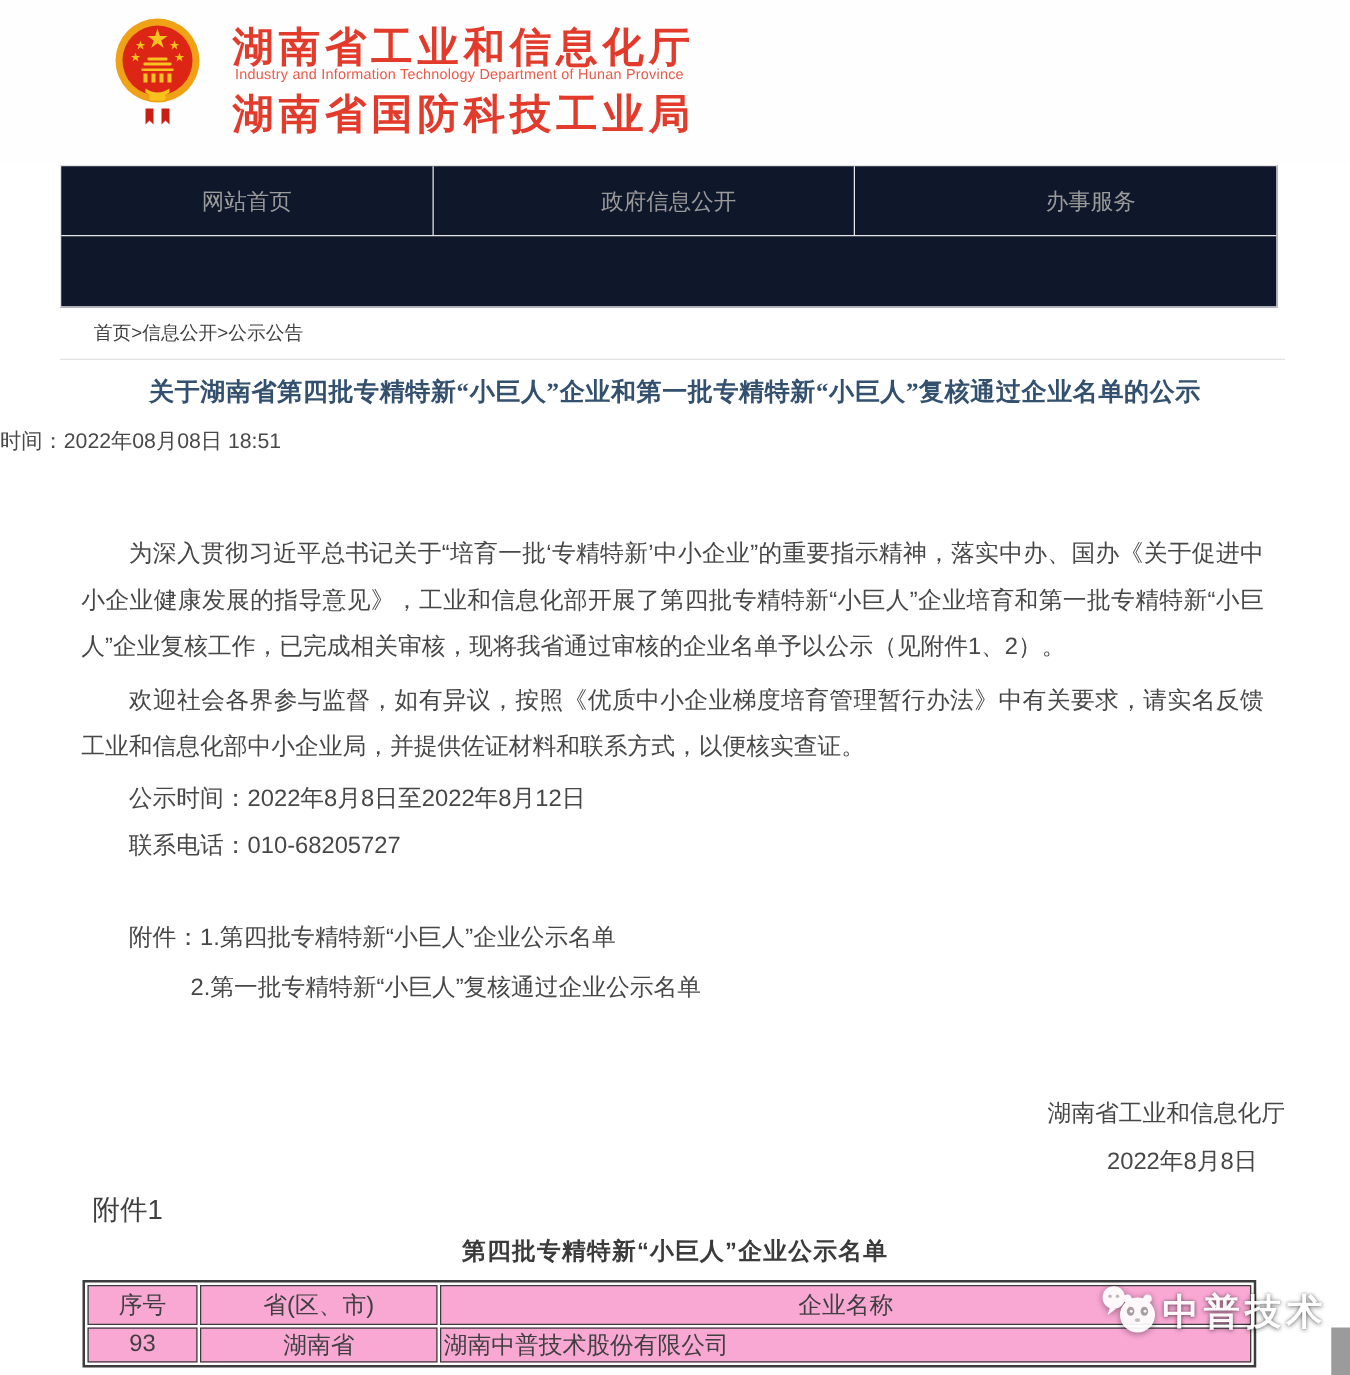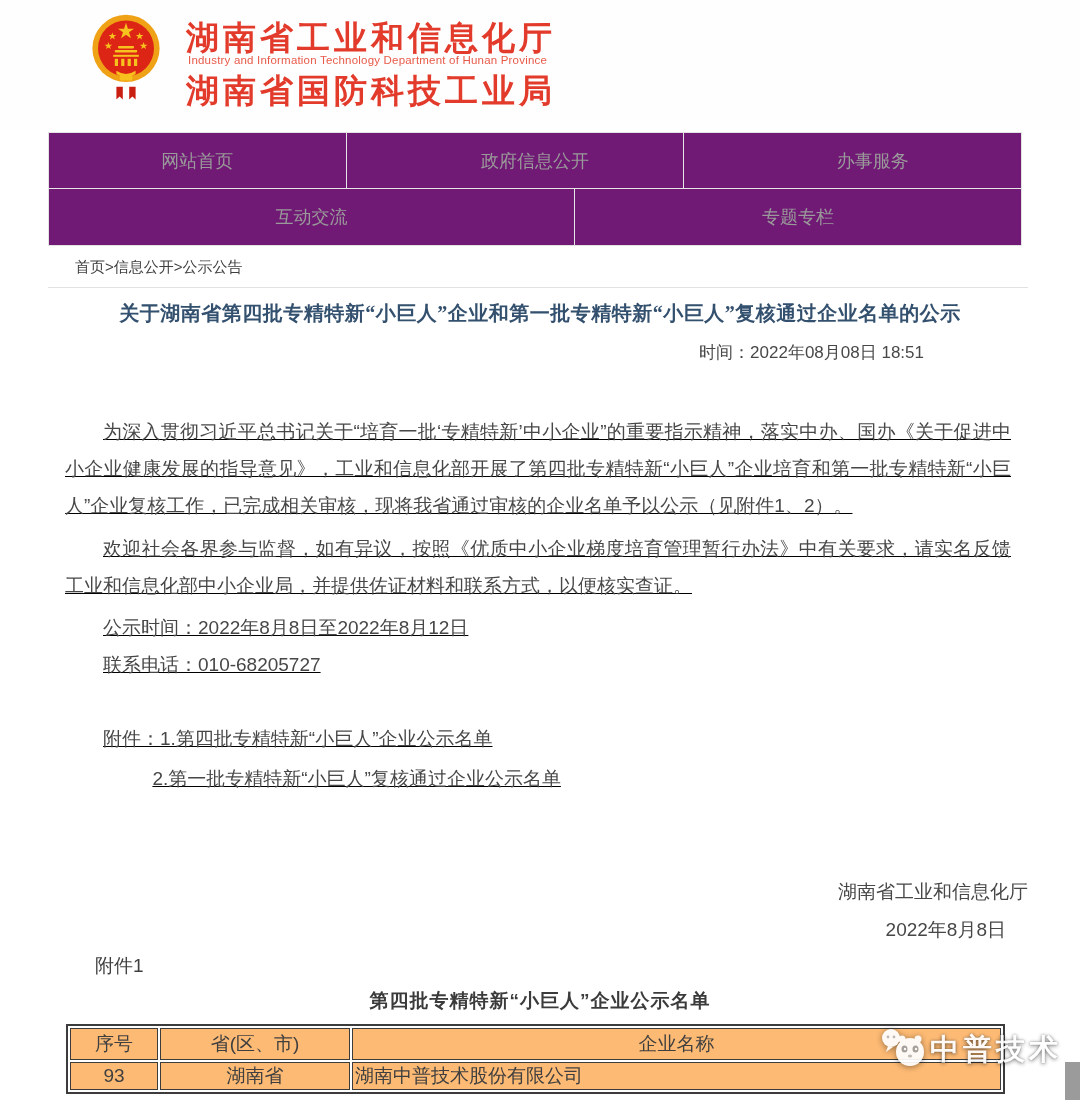--- a/index.html
+++ b/index.html
@@ -12,59 +12,59 @@
   .hdr { position:absolute; left:0; top:0; width:1080px; height:130px; background:#fffefe; }
   .emblem { position:absolute; left:86px; top:6px; width:80px; height:104px; }
   .org-cn1 { position:absolute; left:186px; top:16px; font-size:33px; font-weight:bold;
              color:#e23b2b; letter-spacing:4px; white-space:nowrap; }
   .org-en  { position:absolute; left:188px; top:54px; font-size:11.5px; color:#e85a49;
              letter-spacing:0.2px; white-space:nowrap; }
   .org-cn2 { position:absolute; left:186px; top:69px; font-size:33px; font-weight:bold;
              color:#e23b2b; letter-spacing:4px; white-space:nowrap; }
   
   .nav { position:absolute; left:48px; top:132px; width:974px; height:114px;
-         border:1px solid #e3e3e3; background:#701a75; }
+         border:1px solid #e3e3e3; background:#0f172a; }
   .nav-row { display:flex; height:56px; }
   .nav-row.r1 { border-bottom:1px solid #e6e6e6; }
   .nav-cell { display:flex; align-items:center; justify-content:center;
               font-size:18px; color:#9a9a9a; cursor:pointer; }
   .nav-row.r1 .nav-cell { flex:1; }
   .nav-row.r1 .nav-cell + .nav-cell { border-left:1px solid #e6e6e6;padding-left:40px; }
   .nav-row.r2 .c1 { width:54%; }
   .nav-row.r2 .c2 { width:46%; border-left:1px solid #e6e6e6; }
   
   .crumb { position:absolute; left:48px; top:248px; width:980px; height:40px;
            line-height:38px; padding-left:27px; font-size:15px; color:#404040;
            border-bottom:1px solid #e2e2e2; }
   
   .art-title { position:absolute; left:40px; top:300px; width:1000px; text-align:center;
                font-size:20px; font-weight:bold; color:#33506e; letter-spacing:0.5px;font-family:Liberation Serif, serif; }
-  .art-time  { position:absolute; left:0px; top:341px; width:924px; text-align:right;
+  .art-time  { position:absolute; left:0px; top:341px; width:924px; text-align:left;
                font-size:17px; color:#484848; }
   
-  .body-text { position:absolute; left:65px; top:413px; width:946px;text-decoration:underline; }
+  .body-text { position:absolute; left:65px; top:425px; width:946px; }
   .body-text p { font-size:19px; line-height:37px; color:#474747;
                  text-indent:2em; text-align:justify; }
   .body-text p.p2 { margin-top:6px; }
   .body-text p.p3 { margin-top:5px; }
   .attach { margin-top:36px; font-size:19px; color:#474747; line-height:40px; }
   .attach .a1 { text-indent:2em; }
   .attach .a2 { padding-left:4.6em; }
   .sig { position:absolute; right:52px; top:873px; text-align:right;
          font-size:19px; color:#474747; line-height:38px; }
   .sig .sig-date { margin-right:22px; }
-  .annex-label { position:absolute; left:74px; top:953px; font-size:19px; color:#3f3f3f;margin-left:21px; }
+  .annex-label { position:absolute; left:74px; top:953px; font-size:22px; color:#3f3f3f; }
   .tbl-title { position:absolute; left:40px; top:988px; width:1000px; text-align:center;
                font-size:19px; font-weight:bold; color:#3b3b3b; letter-spacing:1px; }
   
   .tbl-wrap { position:absolute; left:66px; top:1024px; width:940px; }
   table.annex { width:939px; border:2px solid #3c3c3c; border-collapse:separate;
                 border-spacing:2px; background:#fff; }
   table.annex th, table.annex td { border:1px solid #3c3c3c; font-weight:normal;
-                font-size:19px; color:#3f3f3f; background:#fdba74; }
+                font-size:19px; color:#3f3f3f; background:#f9a8d4; }
   table.annex th { height:32px; text-align:center; }
   table.annex td { height:28px; text-align:center; }
   table.annex .col1 { width:88px; } table.annex .col2 { width:190px; }
   table.annex td.name-cell { text-align:left; padding-left:2px; }
   
   .wm { position:absolute; left:878px; top:1022px; width:190px; height:56px;
         display:flex; align-items:center; opacity:0.92; pointer-events:none; }
   .wm-logo { width:52px; height:50px; filter:drop-shadow(0 1px 3px rgba(0,0,0,0.45)); }
   .wm-text { font-size:29px; font-weight:bold; color:#ffffff; letter-spacing:4px;
              white-space:nowrap; text-shadow:0 1px 4px rgba(0,0,0,0.55), 0 0 2px rgba(0,0,0,0.35); }
@@ -99,24 +99,20 @@
     <div class="org-cn1">湖南省工业和信息化厅</div>
     <div class="org-en">Industry and Information Technology Department of Hunan Province</div>
     <div class="org-cn2">湖南省国防科技工业局</div>
   </div>
 
   <div class="nav">
     <div class="nav-row r1">
       <div class="nav-cell">网站首页</div>
       <div class="nav-cell">政府信息公开</div>
       <div class="nav-cell">办事服务</div>
-    </div>
-    <div class="nav-row r2">
-      <div class="nav-cell c1">互动交流</div>
-      <div class="nav-cell c2">专题专栏</div>
     </div>
   </div>
 
   <div class="crumb">首页&gt;信息公开&gt;公示公告</div>
 
   <div class="art-title">关于湖南省第四批专精特新“小巨人”企业和第一批专精特新“小巨人”复核通过企业名单的公示</div>
   <div class="art-time">时间：2022年08月08日 18:51</div>
 
   <div class="body-text">
     <p class="p1">为深入贯彻习近平总书记关于“培育一批‘专精特新’中小企业”的重要指示精神，落实中办、国办《关于促进中小企业健康发展的指导意见》，工业和信息化部开展了第四批专精特新“小巨人”企业培育和第一批专精特新“小巨人”企业复核工作，已完成相关审核，现将我省通过审核的企业名单予以公示（见附件1、2）。</p>

